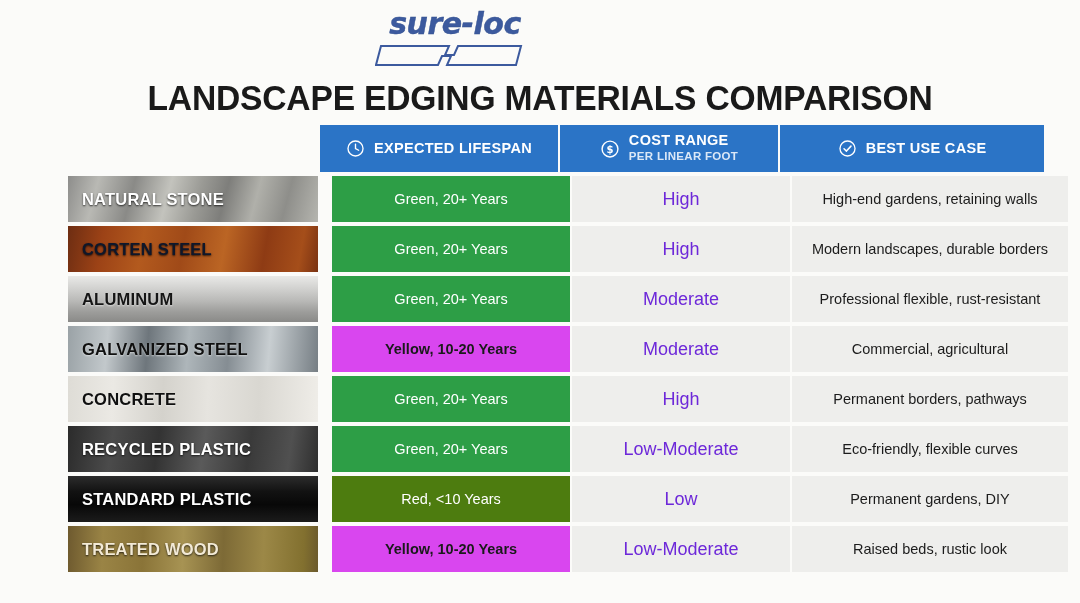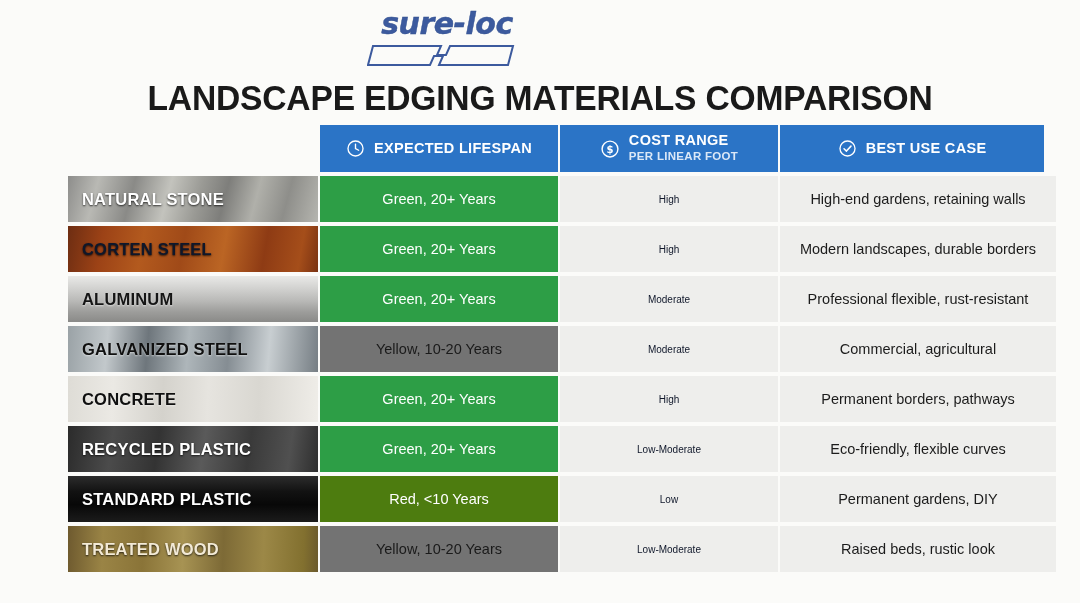--- a/index.html
+++ b/index.html
@@ -7,21 +7,21 @@
     width:1080px;height:603px;
     background:#fbfbf9;
     font-family:"Liberation Sans", sans-serif;
     overflow:hidden;
     position:relative;
   }
 
   
   #logo-area{
     position:absolute;left:0;top:6px;width:884px;height:64px;
-    display:flex;align-items:center;justify-content:center;
+    display:flex;align-items:center;justify-content:center;padding-left:8px;
   }
   #logo-wrap{position:relative;width:150px;height:62px;}
   #logo-wordmark{
     position:absolute;left:10px;top:0px;width:140px;
     font-family:"DejaVu Sans", sans-serif;
     font-weight:bold;font-style:italic;
     font-size:30px;letter-spacing:-0.5px;
     color:#3c5a9e;line-height:34px;text-align:center;
     -webkit-text-stroke:0.4px #32508f;
   }
@@ -77,26 +77,26 @@
     padding-left:14px;
     font-size:16.5px;font-weight:bold;letter-spacing:0.2px;
   }
   .tex{position:absolute;inset:0;z-index:1;}
 
   
   .dcell{
     height:46px;display:flex;align-items:center;justify-content:center;
     text-align:center;
   }
-  .life{font-size:14.5px;}
-  .cost{background:#eeeeec;color:#0f172a;font-size:10px;}
+  .life{font-size:14.5px;margin-left:12px;}
+  .cost{background:#eeeeec;color:#6d28d9;font-size:18px;}
   .use{background:#eeeeec;color:#1c1c1c;font-size:14.5px;padding:0 6px;}
 
   .st-green{background:#2d9e46;color:#ffffff;}
-  .st-yellow{background:#737373;color:#1a1a1a;}
+  .st-yellow{background:#d946ef;color:#1a1a1a;font-weight:bold;}
   .st-red{background:#4d7c0f;color:#ffffff;}
 </style>
 </head>
 <body>
 
 <div id="logo-area">
   <div id="logo-wrap">
     <div id="logo-wordmark">sure-loc</div>
     <svg id="logo-mark" viewBox="0 0 150 28">
       <path d="M6 6 L74 6 L70 15 L79 15 L83 6 L146 6 L141 25 L72 25 L76 16 L67 16 L63 25 L1 25 Z" fill="none" stroke="#3c5a9e" stroke-width="2"></path>

